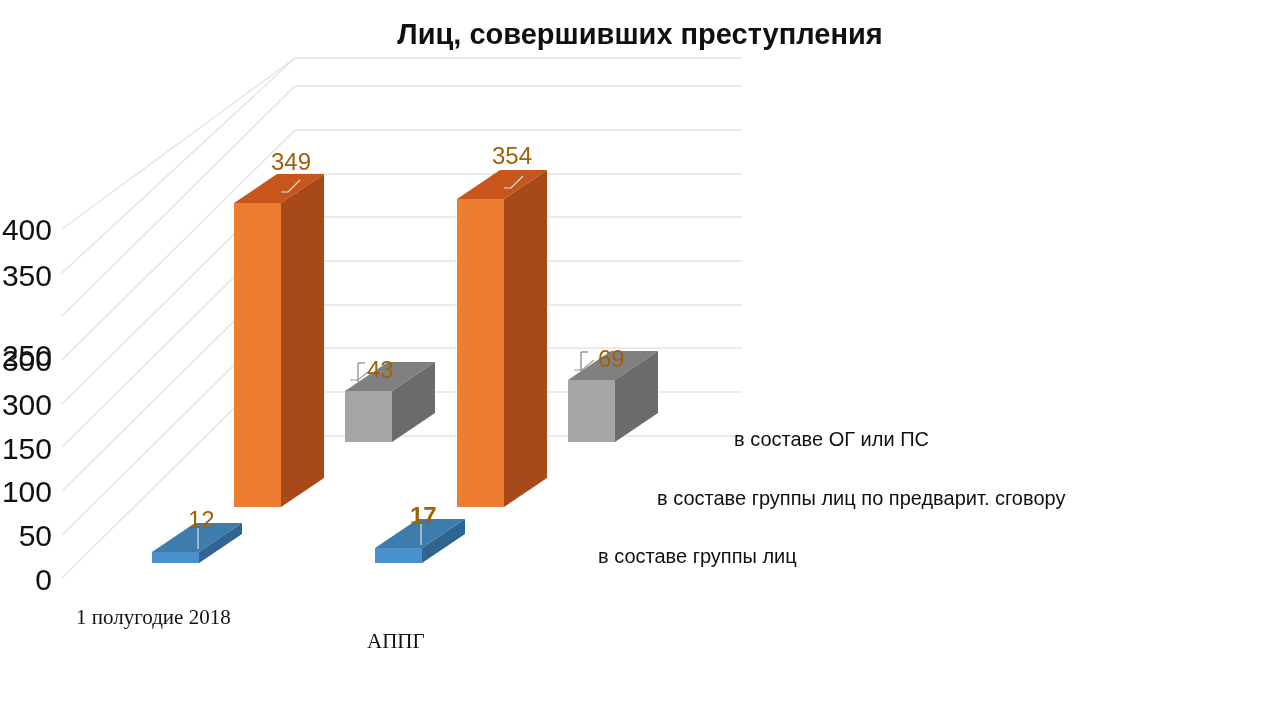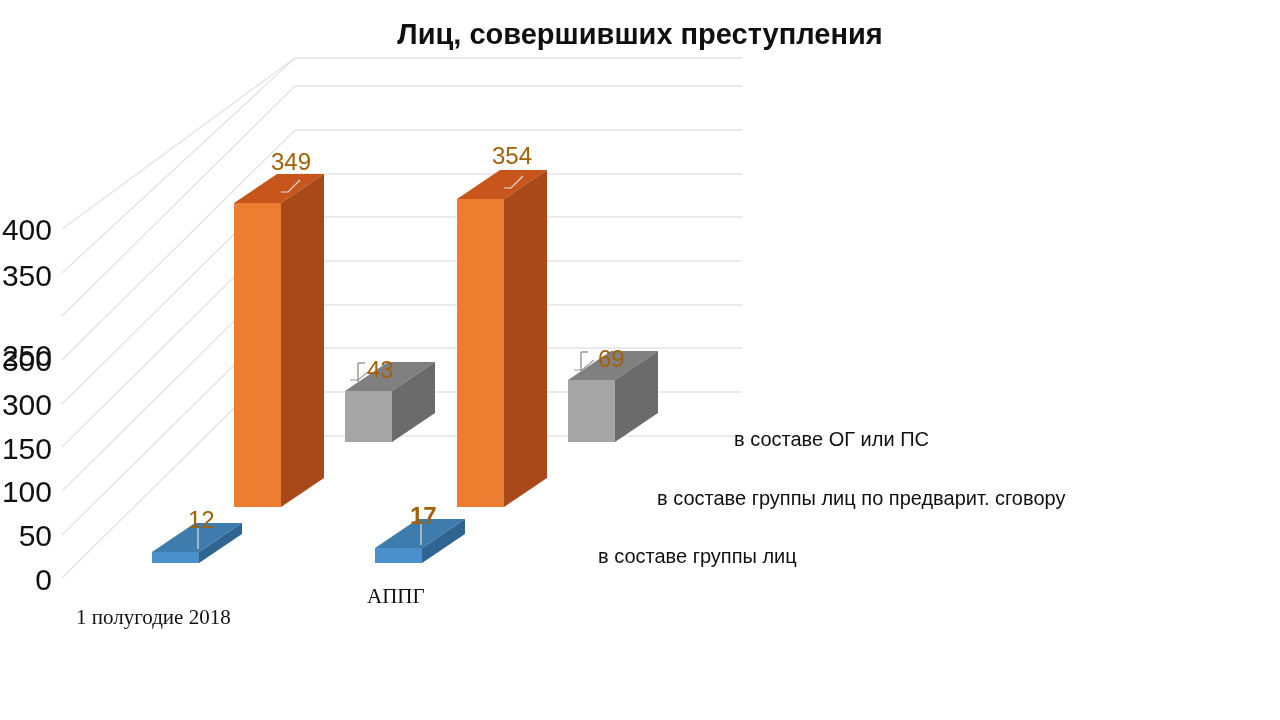--- a/index.html
+++ b/index.html
@@ -139,19 +139,19 @@
 
   <div class="vlabel" style="left:188px;top:508px;">12</div>
   <div class="vlabel" style="left:271px;top:150px;">349</div>
   <div class="vlabel" style="left:367px;top:358px;">43</div>
 
   <div class="vlabel" style="left:410px;top:504px;font-weight:bold;">17</div>
   <div class="vlabel" style="left:492px;top:144px;">354</div>
   <div class="vlabel" style="left:598px;top:347px;">69</div>
 
   <div class="catlabel" style="left:76px;top:605px;">1 полугодие 2018</div>
-  <div class="catlabel" style="left:367px;top:584px;">АППГ</div>
+  <div class="catlabel" style="left:367px;top:629px;">АППГ</div>
 
   <div class="legend-label" style="left:657px;top:488px;">в составе группы лиц по предварит. сговору</div>
   <div class="legend-label" style="left:734px;top:429px;">в составе ОГ или ПС</div>
   <div class="legend-label" style="left:554px;top:546px;margin-left:44px;">в составе группы лиц</div>
 
 </div>
 
 </body></html>

